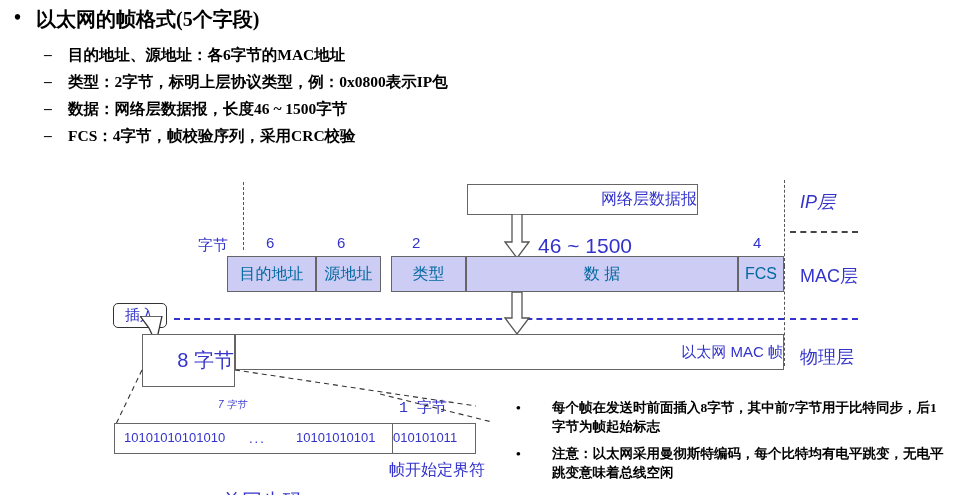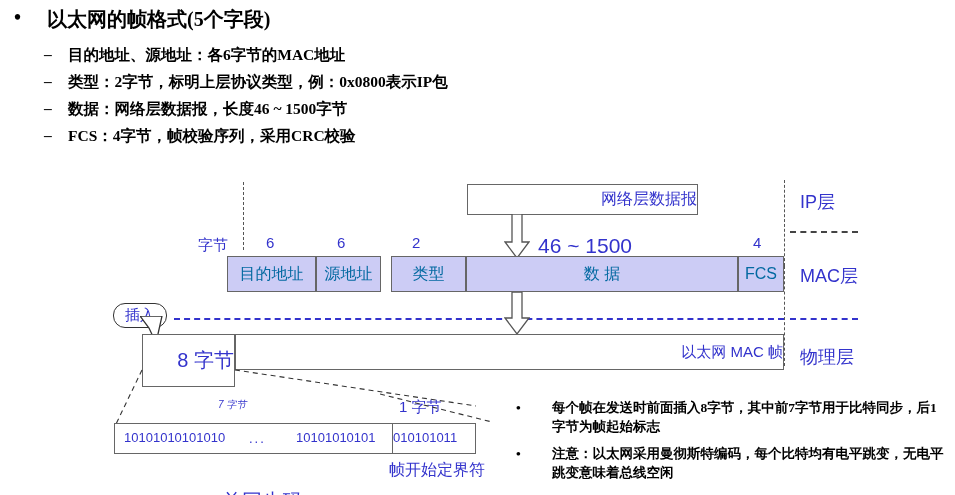--- a/index.html
+++ b/index.html
@@ -10,40 +10,40 @@
     position:relative;
     overflow:hidden;
   }
   .abs{position:absolute;}
 
   
   #bullets{position:absolute;left:0;top:0;width:955px;}
   .b1{position:absolute;left:14px;top:6px;font-family:"Liberation Serif","DejaVu Serif",serif;
       font-weight:bold;font-size:20px;color:#000;white-space:nowrap;}
   .b1 .dot{position:absolute;left:0;top:0;}
-  .b1 .txt{margin-left:33px;display:inline-block;}
+  .b1 .txt{margin-left:22px;display:inline-block;}
   .b2{position:absolute;left:44px;font-family:"Liberation Serif","DejaVu Serif",serif;
       font-weight:bold;font-size:15.5px;color:#000;white-space:nowrap;}
   .b2 .dash{position:absolute;left:0;top:0;}
   .b2 .txt{margin-left:24px;display:inline-block;}
   .lbl{position:absolute;color:#3333cc;font-family:"Liberation Sans","DejaVu Sans",sans-serif;white-space:nowrap;}
 
   .box{position:absolute;box-sizing:border-box;border:1.5px solid #666666;background:#fff;}
   .macbox{position:absolute;box-sizing:border-box;border:1.5px solid #666666;background:#ccccf5;
           color:#0369a1;display:flex;align-items:center;justify-content:center;
           font-size:16px;white-space:nowrap;}
   .plainbox{position:absolute;box-sizing:border-box;border:1.5px solid #666666;background:#fff;
           color:#3333cc;display:flex;align-items:center;justify-content:flex-end;
           font-size:16px;white-space:nowrap;}
 
   .vsep{position:absolute;border-left:1.5px dashed #555;}
   .hsep{position:absolute;border-top:2px dashed #3333cc;}
   .hsepk{position:absolute;border-top:2px dashed #444;}
 
-  .callout{position:absolute;box-sizing:border-box;border:1.5px solid #333;border-radius:12px;
+  .callout{position:absolute;box-sizing:border-box;border:1.5px solid #333;border-radius:5px;
            background:#fff;color:#3333cc;display:flex;align-items:center;justify-content:center;
            font-size:15px;}
 
   
   .rb{position:absolute;font-family:"Liberation Serif","DejaVu Serif",serif;font-weight:bold;
       font-size:13.5px;color:#000;line-height:1.42;}
   .rb .dot{position:absolute;left:0;top:0;}
   .rb .txt{margin-left:36px;display:block;}
 </style>
 </head>
@@ -105,21 +105,21 @@
   <div class="macbox" style="left:391px;top:256px;width:75px;height:36px;">
     <span>类型</span>
   </div>
   <div class="macbox" style="left:466px;top:256px;width:272px;height:36px;">
     <span>数   据</span>
   </div>
   <div class="macbox" style="left:738px;top:256px;width:46px;height:36px;">
     <span>FCS</span>
   </div>
 
-  <div class="lbl" style="left:800px;top:190px;font-size:18px;">IP层</div>
+  <div class="lbl" style="left:800px;top:190px;font-size:18px;font-style:italic;">IP层</div>
   <div class="lbl" style="left:800px;top:264px;font-size:18px;">MAC层</div>
   <div class="lbl" style="left:800px;top:345px;font-size:18px;">物理层</div>
 
   <div class="hsepk" style="left:790px;top:231px;width:68px;"></div>
 
   <div class="hsep" style="left:174px;top:318px;width:610px;"></div>
   <div class="hsep" style="left:790px;top:318px;width:68px;"></div>
 
   <svg class="abs" style="left:504px;top:292px;" width="26" height="44">
     <polygon points="8,0 18,0 18,26 25,26 13,42 1,26 8,26" fill="#ffffff" stroke="#555555" stroke-width="1.3"></polygon>
@@ -138,21 +138,21 @@
   <div class="plainbox" style="left:235px;top:334px;width:549px;height:36px;font-size:15px;">
     <span>以太网 MAC 帧</span>
   </div>
 
   <svg class="abs" style="left:100px;top:366px;" width="420" height="62">
     <line x1="42" y1="4" x2="16" y2="58" stroke="#333" stroke-width="1.1" stroke-dasharray="5,4"></line>
     <line x1="135" y1="4" x2="376" y2="40" stroke="#333" stroke-width="1.1" stroke-dasharray="5,4"></line>
   </svg>
 
   <div class="lbl" style="left:218px;top:398px;font-size:10px;font-style:italic;">7 字节</div>
-  <div class="lbl" style="left:399px;top:398px;font-size:15px;">1 字节</div>
+  <div class="lbl" style="left:399px;top:398px;font-size:15px;font-family:Liberation Mono, monospace;">1 字节</div>
 
   <svg class="abs" style="left:380px;top:392px;" width="120" height="34">
     <line x1="0" y1="2" x2="112" y2="30" stroke="#333" stroke-width="1.1" stroke-dasharray="5,4"></line>
   </svg>
 
   <div class="box" style="left:114px;top:423px;width:362px;height:31px;"></div>
   <div class="abs" style="left:392px;top:423px;width:0;height:31px;border-left:1.5px solid #666;"></div>
   <div class="lbl" style="left:124px;top:430px;font-size:13px;">10101010101010</div>
   <div class="lbl" style="left:249px;top:431px;font-size:13px;letter-spacing:2px;">...</div>
   <div class="lbl" style="left:296px;top:430px;font-size:13px;">10101010101</div>

